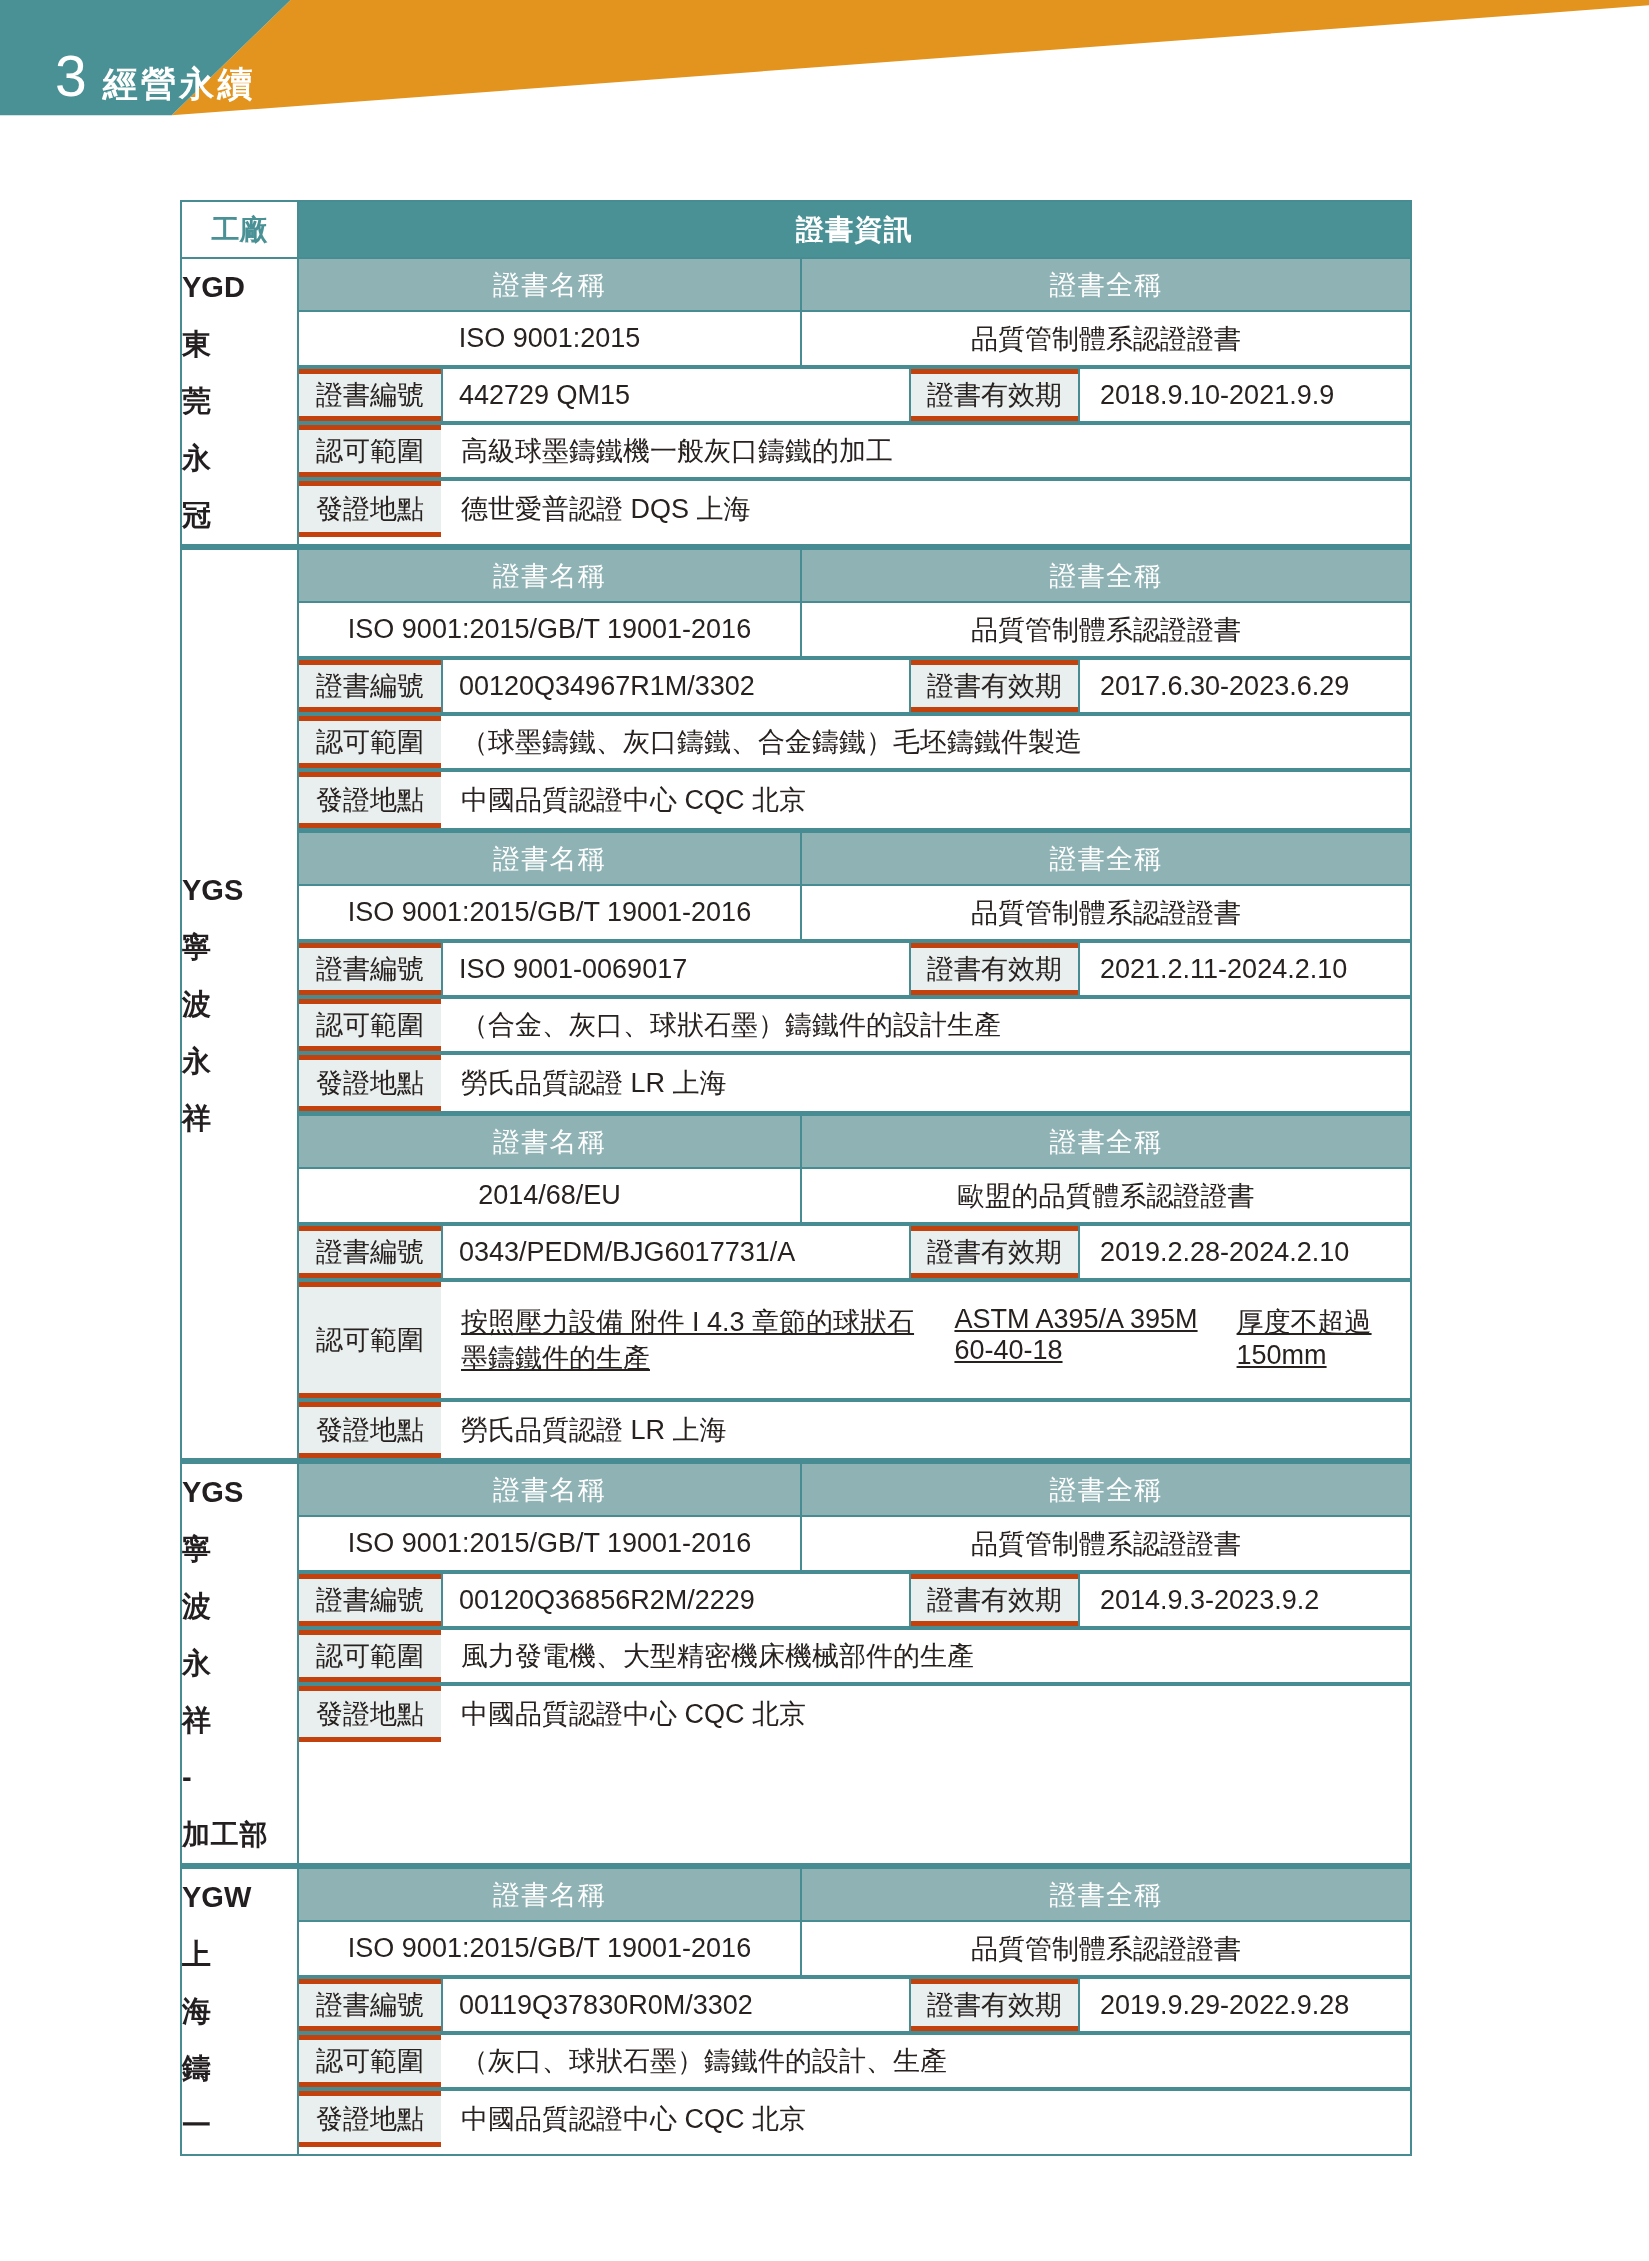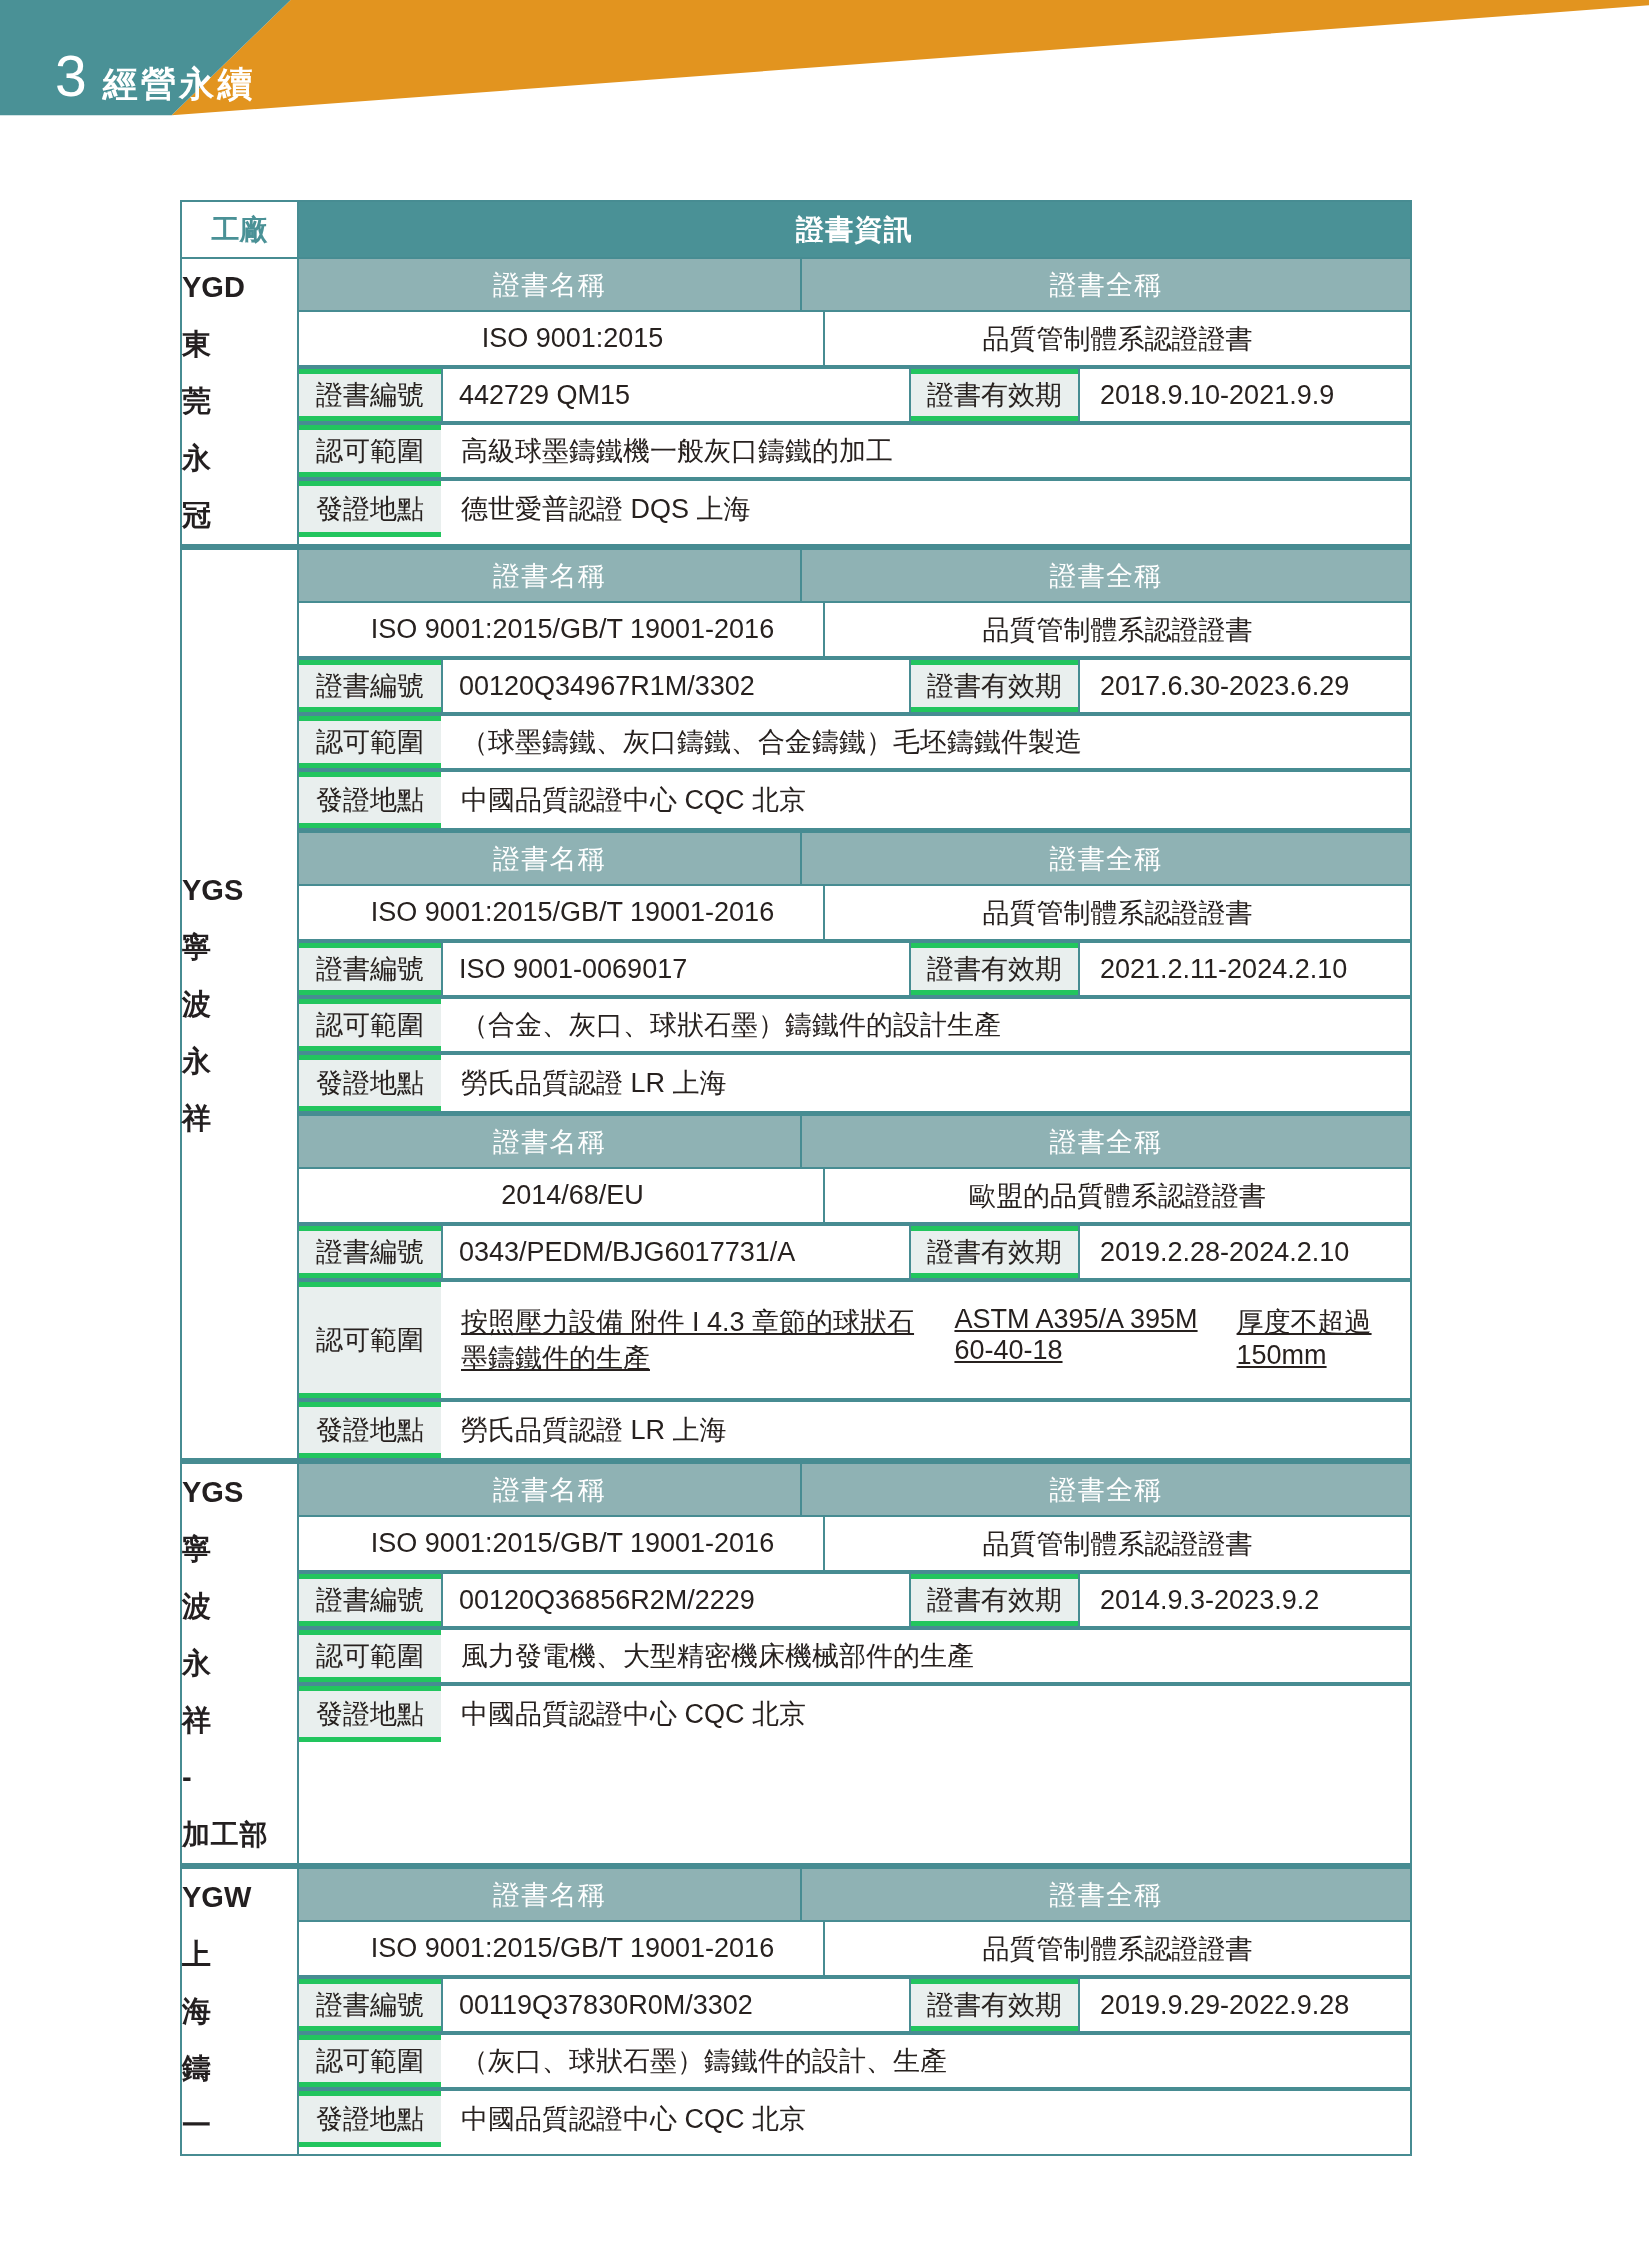--- a/index.html
+++ b/index.html
@@ -58,26 +58,26 @@
   .content{flex:1;display:flex;flex-direction:column;min-width:0;background:#fff;}
   .cert-block + .cert-block{border-top:5.3px solid var(--teal-border);}
   .row{display:flex;}
   .subheader{
     height:53px;background:var(--subhead);color:#ffffff;
     border-bottom:2px solid var(--teal-border);
   }
   .subheader .cell{display:flex;align-items:center;justify-content:center;letter-spacing:1.3px;}
   .name-col{width:503px;flex:0 0 503px;border-right:2px solid var(--teal-border);}
   .full-col{flex:1;}
-  .namerow{height:57px;border-bottom:4px solid var(--teal-border);background:#fff;padding-left:23px;}
+  .namerow{height:57px;border-bottom:4px solid var(--teal-border);background:#fff;}
   .namerow .cell{display:flex;align-items:center;justify-content:center;}
   .detail{border-bottom:4px solid var(--teal-border);height:56px;background:#fff;}
   .detail.tall{height:120px;}
   .cert-block .row:last-child{border-bottom:none;}
-  .labelcell{width:142px;flex:0 0 142px;display:flex;background:#22c55e;}
+  .labelcell{width:142px;flex:0 0 142px;display:flex;background:#c2410c;}
   .labelcell.w2{width:171px;flex:0 0 171px;border-left:2px solid var(--teal-border);border-right:2px solid var(--teal-border);}
   .labelbox{
     background:var(--labelbg);margin:5.3px 0;flex:1;
     display:flex;align-items:center;justify-content:center;color:var(--ink);
   }
   .valuecell{display:flex;align-items:center;padding-left:20px;color:var(--ink);background:#fff;}
   .valuecell.v1{width:468px;flex:0 0 468px;border-left:2px solid var(--teal-border);padding-left:16px;}
   .valuecell.v2{flex:1;}
   .valuecell.vfull{flex:1;}
   .scope-lines{display:flex;flex-direction:row;gap:14.6px;text-decoration:underline;}

